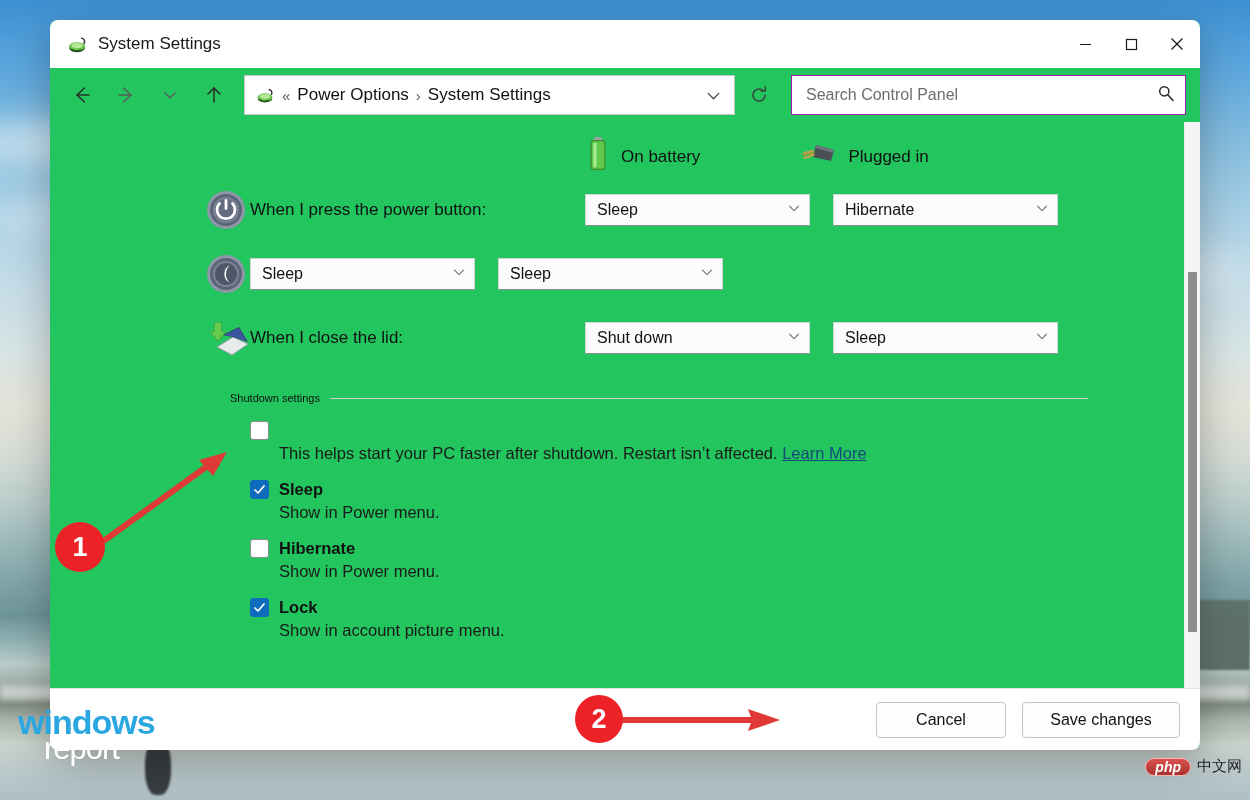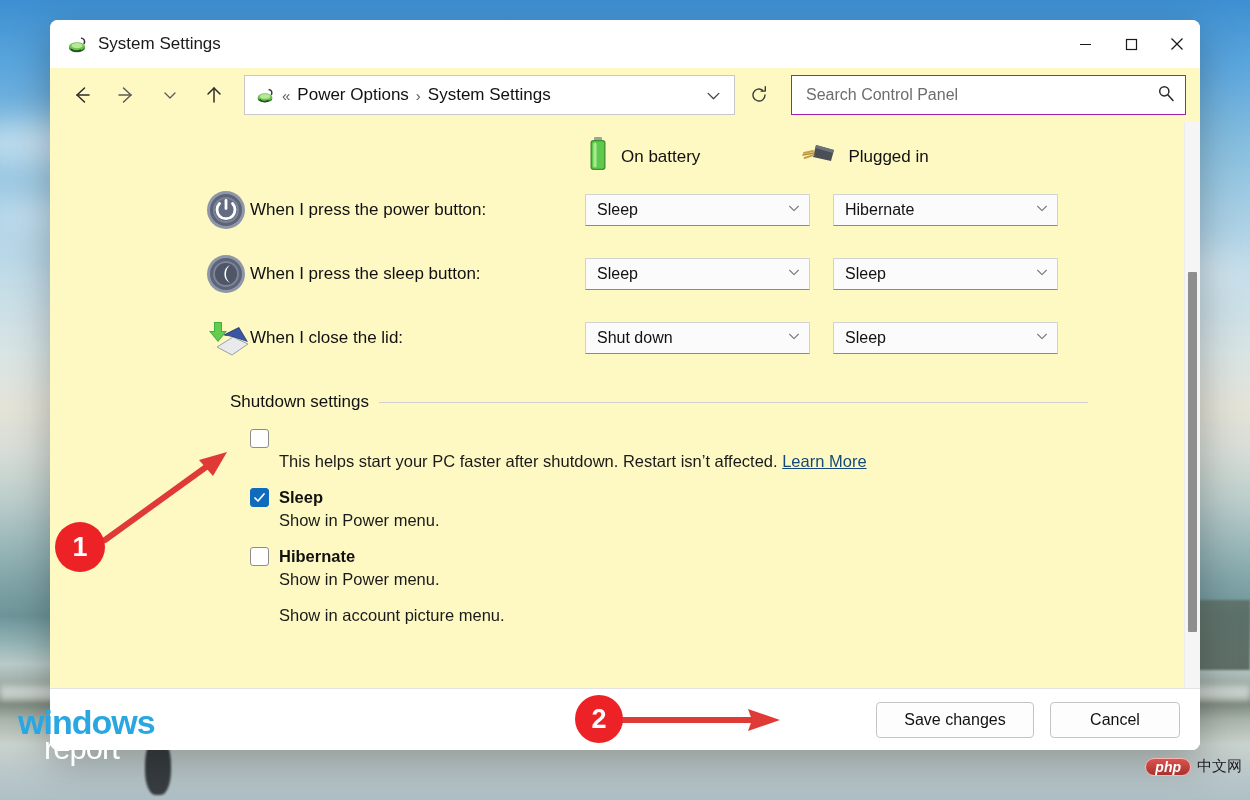--- a/index.html
+++ b/index.html
@@ -94,21 +94,21 @@
   #php-watermark .php-cn {
     color: #1d1d1d; font-size: 15px;
     font-family: "DejaVu Sans", sans-serif;
   }
 
   
   #window {
     position: absolute;
     left: 50px; top: 20px;
     width: 1150px; height: 730px;
-    background: #fef9c3;
+    background: #22c55e;
     border-radius: 8px;
     box-shadow: 0 12px 40px rgba(0,0,0,.28);
     overflow: hidden;
     display: flex; flex-direction: column;
   }
 
   
   #titlebar {
     height: 48px; flex: 0 0 48px;
     display: flex; align-items: center;
@@ -218,21 +218,21 @@
     font-size: 16px; color: #111;
   }
   .combo .combo-val { flex: 1; }
   .combo-2 { margin-left: 23px; }
 
   
   #group-header {
     display: flex; align-items: center;
     margin: 22px 0 0 180px; width: 858px; gap: 10px;
   }
-  #group-title { font-size: 17px; color: #111; white-space: nowrap; }
+  #group-title { font-size: 11px; color: #111; white-space: nowrap; }
   #group-line { flex: 1; height: 1px; background: #d0d0d0; }
 
   .check-row { margin-left: 200px; margin-top: 17px; position: relative; }
   .check-head { display: flex; align-items: center; gap: 10px; }
   .cbox {
     width: 19px; height: 19px;
     border: 1px solid #8d8d8d; border-radius: 3px;
     background: #fff; flex: 0 0 19px;
     display: flex; align-items: center; justify-content: center;
   }
@@ -466,21 +466,20 @@
       <div class="setting-row">
         <span class="row-icon">
           <svg width="42" height="42" viewBox="0 0 42 42">
             <circle cx="21" cy="21" r="19" fill="#8e96a8"></circle>
             <circle cx="21" cy="21" r="16" fill="#5c6478"></circle>
             <circle cx="21" cy="21" r="13" fill="#7b8396"></circle>
             <circle cx="21" cy="21" r="11" fill="#4e5668"></circle>
             <path d="M25 12 a10 10 0 0 0 0 18 a12 12 0 0 1 0 -18 Z" fill="#ffffff"></path>
           </svg>
         </span>
-        <span class="row-label">When I press the sleep button:</span>
         <div class="combo">
           <span class="combo-val">Sleep</span>
           <span>
             <svg width="14" height="14" viewBox="0 0 16 16">
                 <path d="M3 6 L8 11 L13 6" fill="none" stroke="#7a7a7a" stroke-width="1.3" stroke-linecap="round" stroke-linejoin="round"></path>
               </svg>
           </span>
         </div>
         <div class="combo combo-2">
           <span class="combo-val">Sleep</span>
@@ -554,33 +553,41 @@
         <div class="check-head">
           <span class="cbox">
             
           </span>
           <span class="check-title">Hibernate</span>
         </div>
         <div class="check-desc">Show in Power menu.</div>
       </div>
 
       <div class="check-row">
+        <div class="check-head">
+          <span class="cbox checked">
+            <svg class="tick" width="13" height="13" viewBox="0 0 13 13">
+                <path d="M2 7 L5 10 L11 3" fill="none" stroke="#fff" stroke-width="1.7" stroke-linecap="round" stroke-linejoin="round"></path>
+              </svg>
+          </span>
+          <span class="check-title">Lock</span>
+        </div>
         <div class="check-desc">Show in account picture menu.</div>
       </div>
 
     </div>
 
     <div id="scrollbar">
       <div id="scroll-thumb"></div>
     </div>
   </div>
 
   <div id="footer">
+    <div class="btn" id="cancel-button">Cancel</div>
     <div class="btn" id="save-button">Save changes</div>
-    <div class="btn" id="cancel-button">Cancel</div>
   </div>
 </div>
 
 <svg class="annot-arrow" style="left:95px; top:440px;" width="140" height="110" viewBox="0 0 140 110">
   <line x1="10" y1="100" x2="118" y2="22" stroke="#e03a36" stroke-width="6" stroke-linecap="round"></line>
   <path d="M132 12 L104 20 L118 36 Z" fill="#e03a36"></path>
 </svg>
 
 <svg class="annot-arrow" style="left:612px; top:705px;" width="175" height="30" viewBox="0 0 175 30">
   <line x1="4" y1="15" x2="142" y2="15" stroke="#e03a36" stroke-width="6" stroke-linecap="round"></line>

